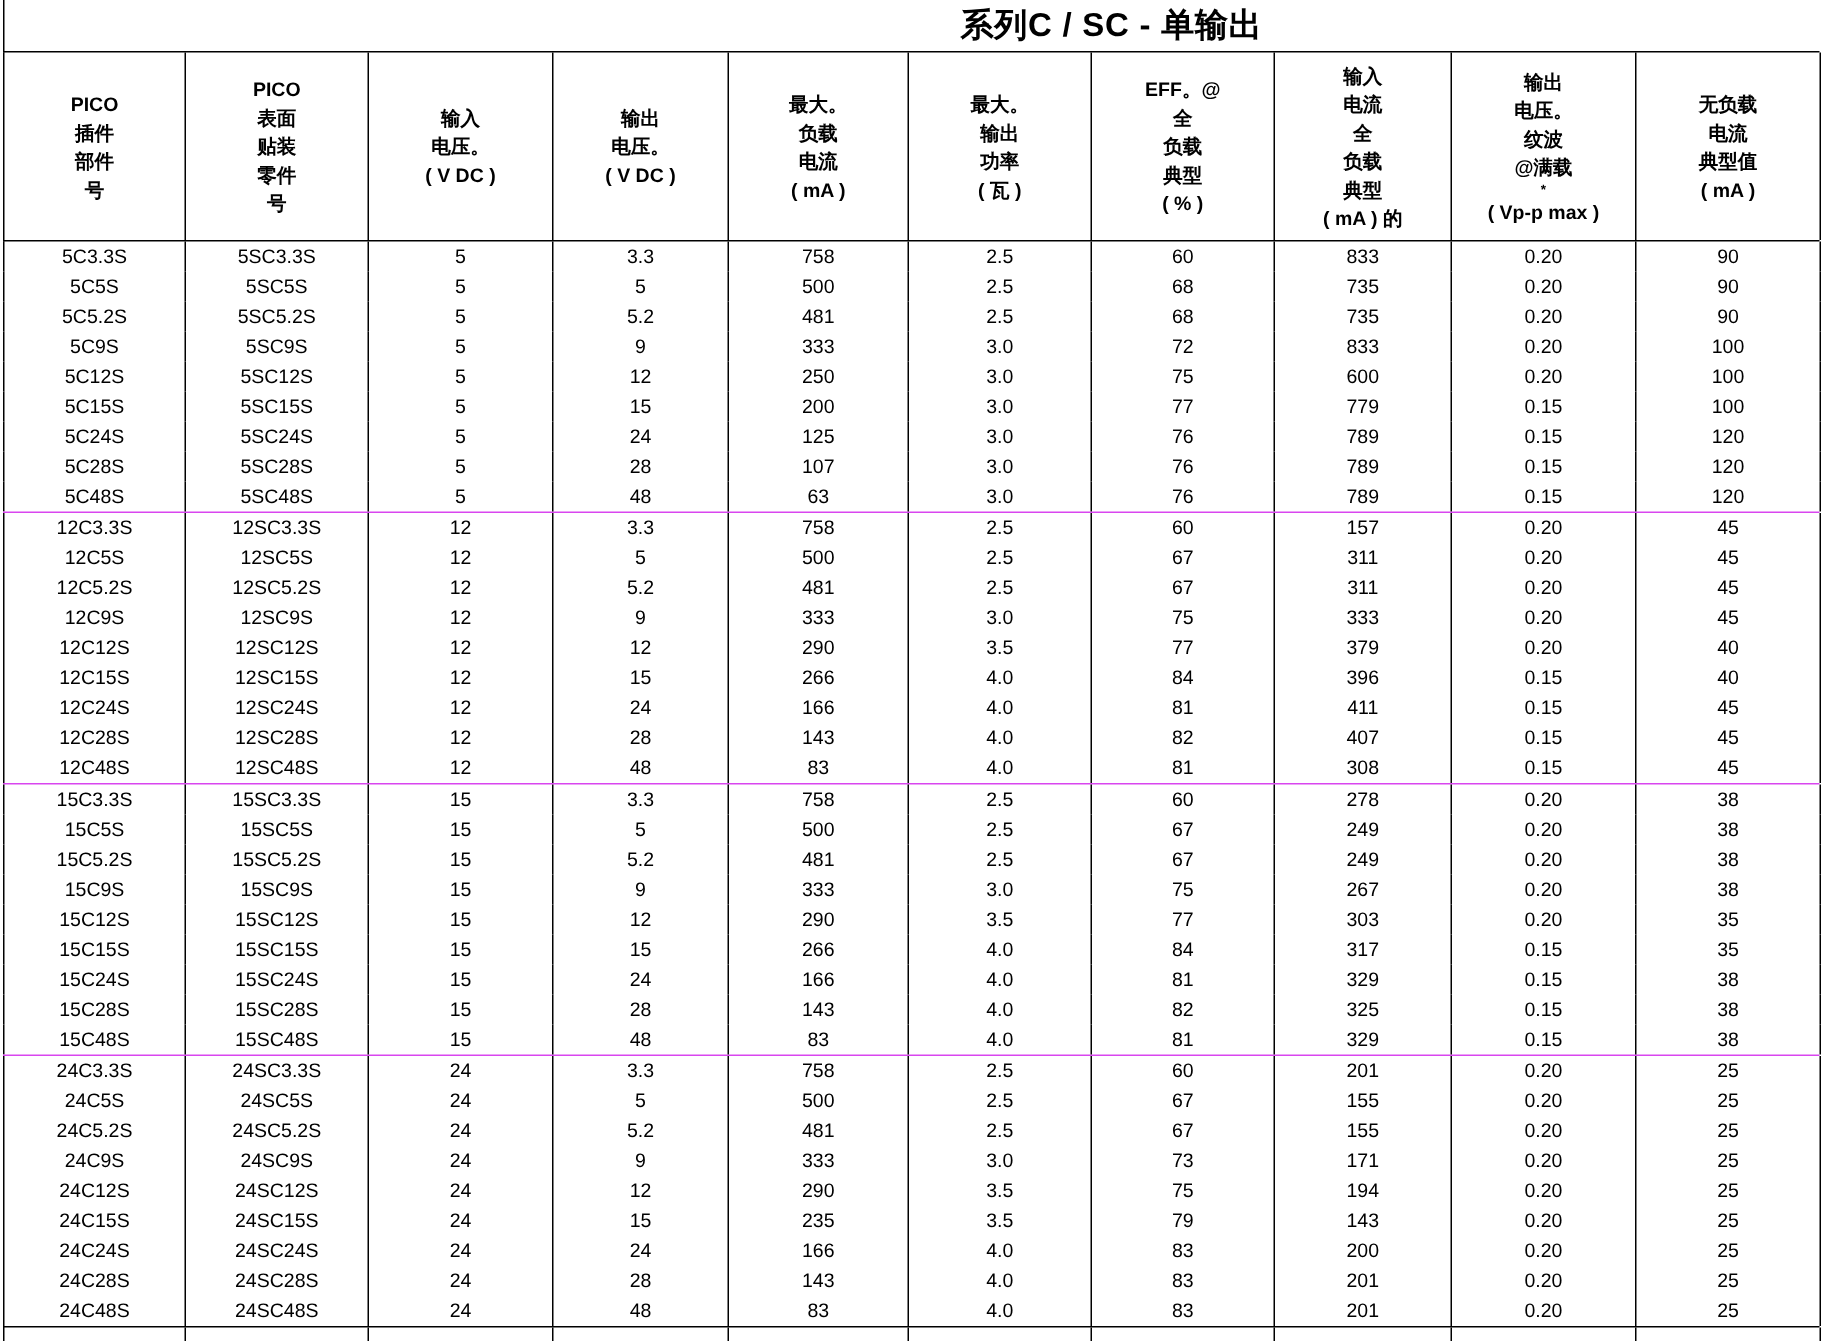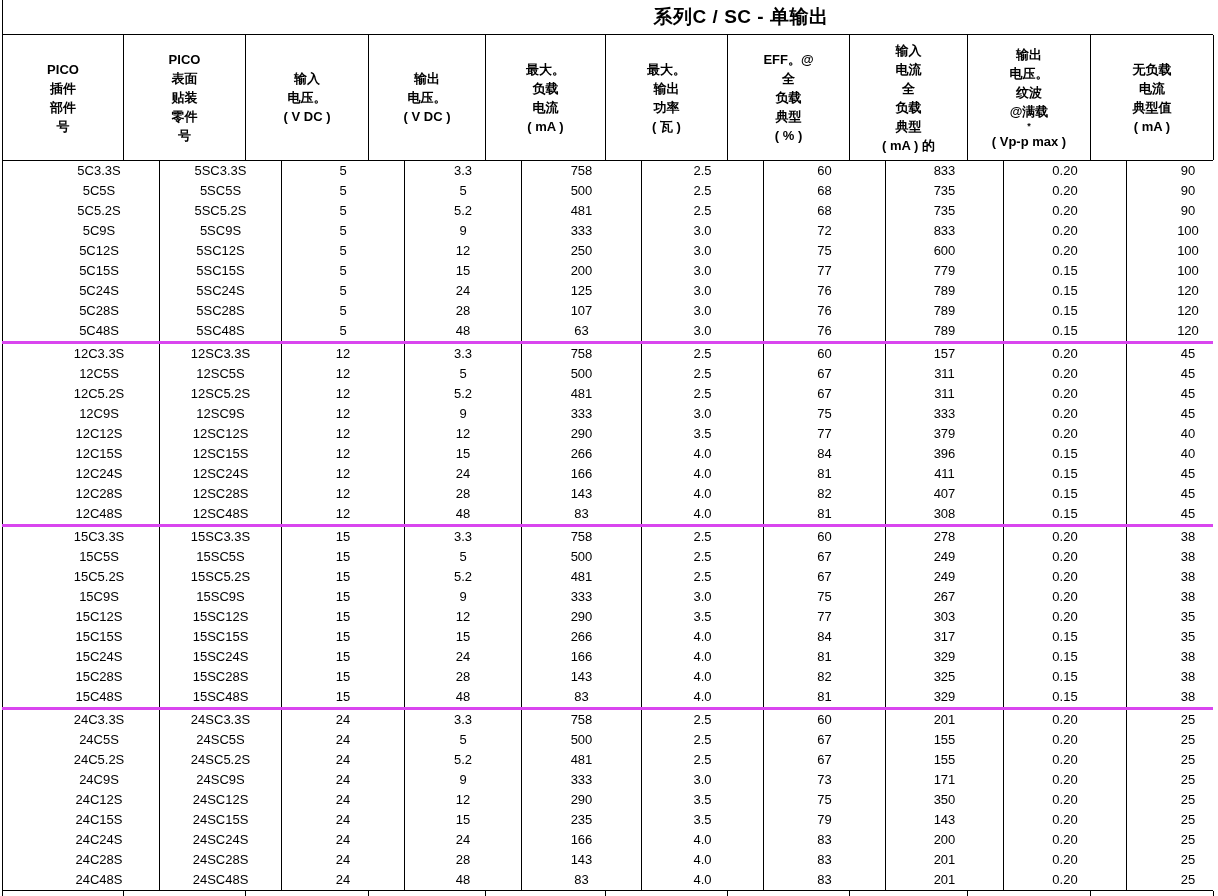--- a/index.html
+++ b/index.html
@@ -30,21 +30,21 @@
     height: 34px;
     border-left: 1px solid #000;
     border-bottom: 1px solid #000;
     text-align: center;
     line-height: 33px;
     overflow: visible;
   }
   .title-text {
     display: inline-block;
     transform: translateX(133px);
-    font-size: 19px;
+    font-size: 22px;
     font-weight: bold;
     letter-spacing: 0.5px;
     white-space: nowrap;
   }
   
   .header-row {
     display: grid;
     grid-template-columns: var(--cols);
     height: 126px;
     border-left: 1px solid #000;
@@ -58,28 +58,27 @@
     flex-direction: column;
     align-items: center;
     justify-content: center;
     font-size: 13px;
     font-weight: bold;
     text-align: center;
   }
   .header-line { line-height: 19px; white-space: nowrap; }
   .header-line.asterisk { font-size: 9px; line-height: 11px; }
   
-  .group + .group { border-top: 3px solid #d946ef; }
+  .group + .group { border-top: 1px solid #d946ef; }
   .row {
     display: grid;
     grid-template-columns: var(--cols);
     height: 20px;
     border-left: 1px solid #000;
     box-sizing: border-box;
-    padding-left: 36px;
   }
   .cell {
     border-right: 1px solid #000;
     box-sizing: border-box;
     font-size: 13px;
     line-height: 20px;
     text-align: center;
     white-space: nowrap;
     overflow: hidden;
   }
@@ -549,21 +548,21 @@
             <div class="cell">25</div>
           </div>
           <div class="row">
             <div class="cell">24C12S</div>
             <div class="cell">24SC12S</div>
             <div class="cell">24</div>
             <div class="cell">12</div>
             <div class="cell">290</div>
             <div class="cell">3.5</div>
             <div class="cell">75</div>
-            <div class="cell">350</div>
+            <div class="cell">194</div>
             <div class="cell">0.20</div>
             <div class="cell">25</div>
           </div>
           <div class="row">
             <div class="cell">24C15S</div>
             <div class="cell">24SC15S</div>
             <div class="cell">24</div>
             <div class="cell">15</div>
             <div class="cell">235</div>
             <div class="cell">3.5</div>

